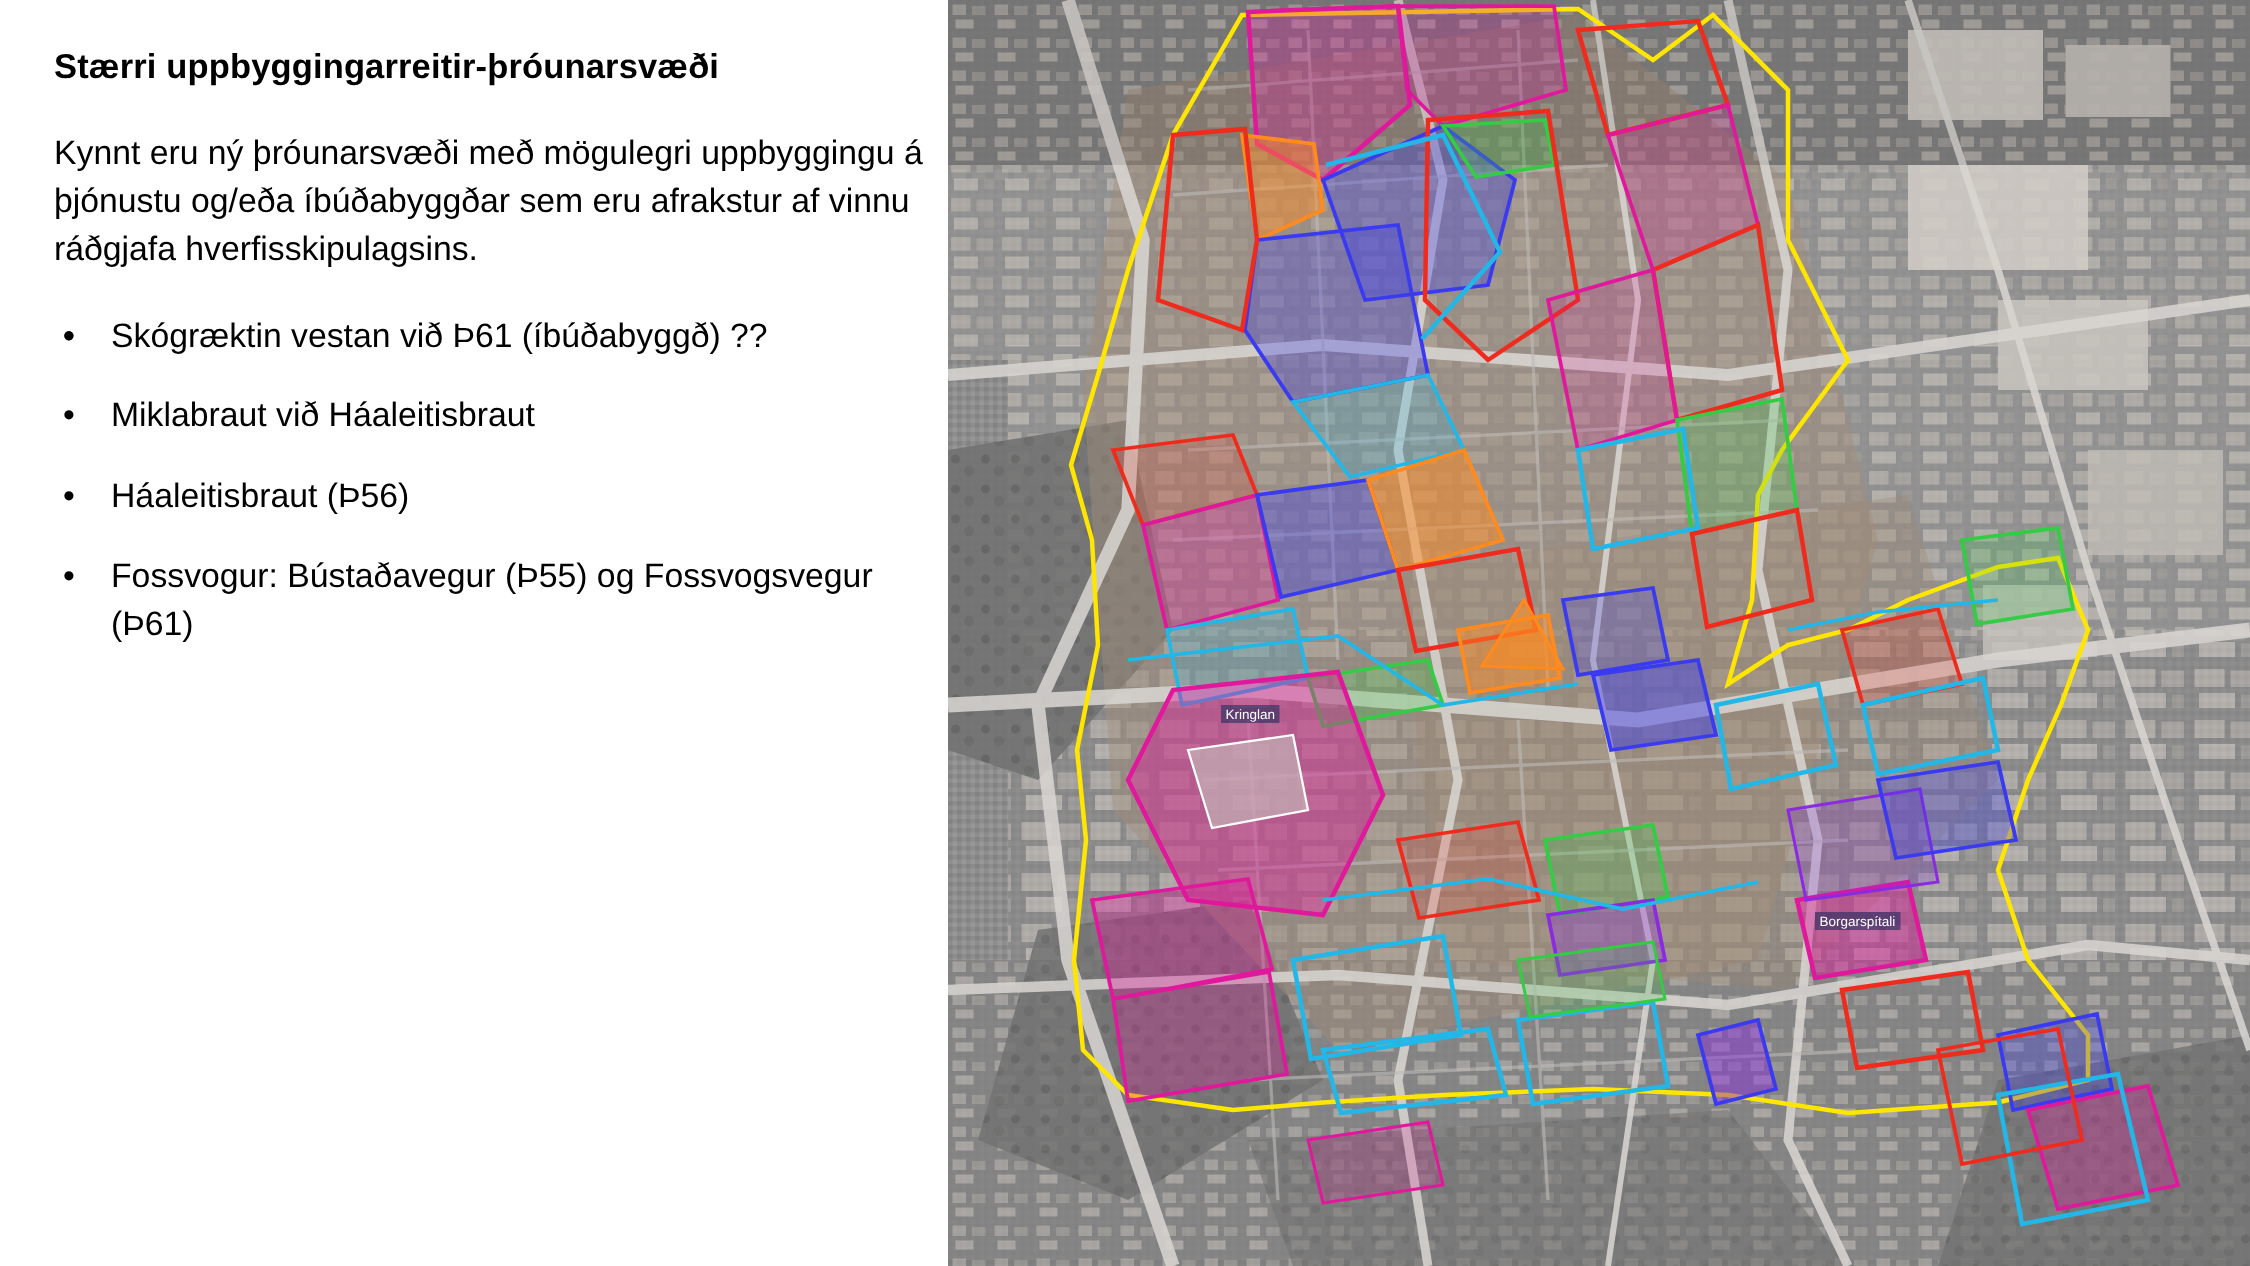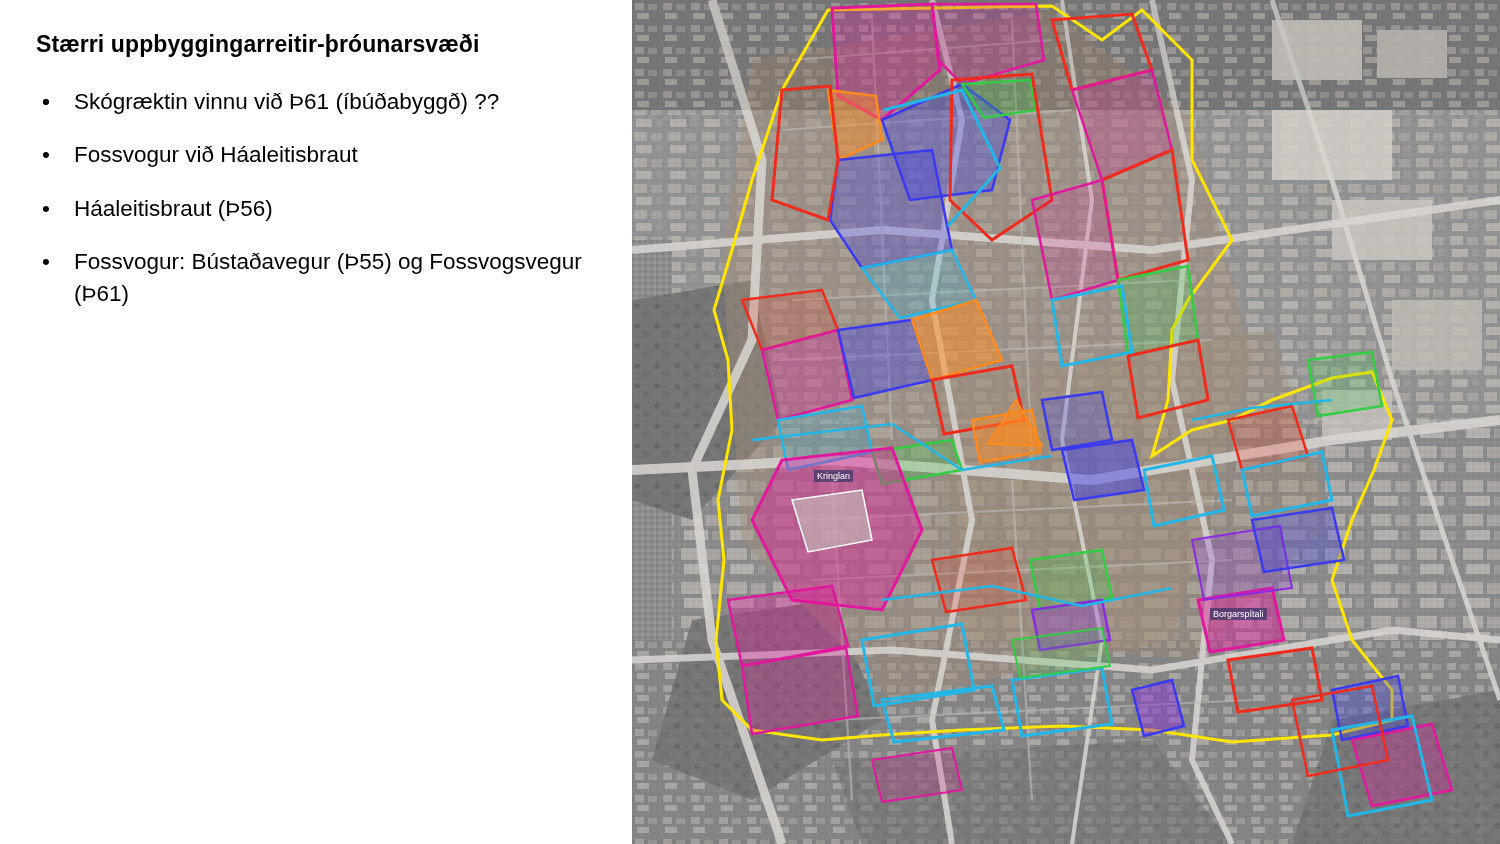--- a/index.html
+++ b/index.html
@@ -91,31 +91,32 @@
     white-space: nowrap;
   }
 </style>
 </head>
 <body>
 
 <div class="slide">
 
   <div class="text-col">
     <h1 class="slide-title">Stærri uppbyggingarreitir-þróunarsvæði</h1>
+    <p class="para">Kynnt eru ný þróunarsvæði með mögulegri uppbyggingu á þjónustu og/eða íbúðabyggðar sem eru afrakstur af vinnu ráðgjafa hverfisskipulagsins.</p>
     <ul class="bullets">
       <li>
         <span class="dot">•</span>
       </li>
       <li>
         <span class="dot">•</span>
-        <span>Skógræktin vinnu við Þ61 (íbúðabyggð) ??</span>
-      </li>
-      <li>
-        <span class="dot">•</span>
-        <span>Fossvogur við Háaleitisbraut</span>
+        <span>Skógræktin vestan við Þ61 (íbúðabyggð) ??</span>
+      </li>
+      <li>
+        <span class="dot">•</span>
+        <span>Miklabraut við Háaleitisbraut</span>
       </li>
       <li>
         <span class="dot">•</span>
         <span>Háaleitisbraut (Þ56)</span>
       </li>
       <li>
         <span class="dot">•</span>
         <span>Fossvogur: Bústaðavegur (Þ55) og Fossvogsvegur (Þ61)</span>
       </li>
     </ul>

